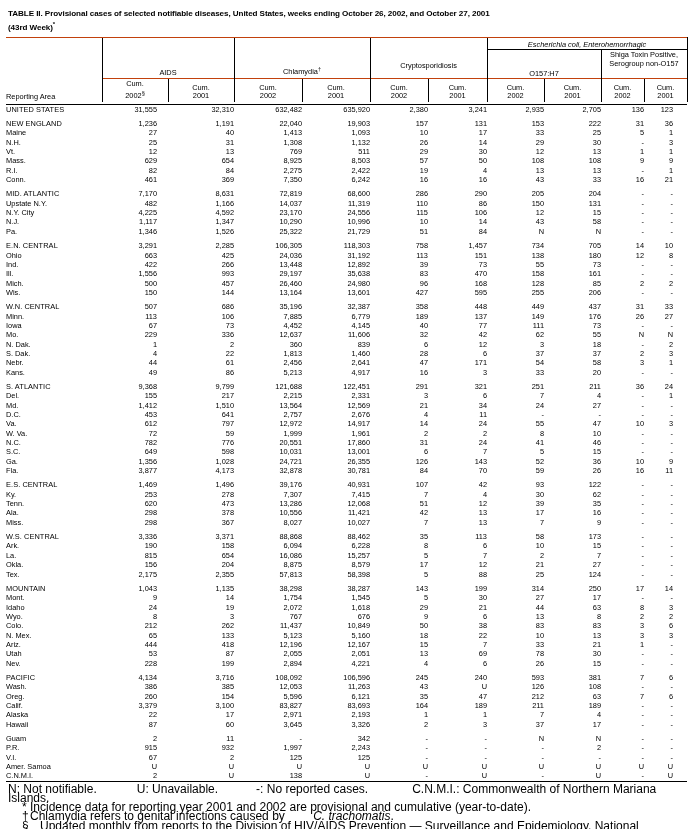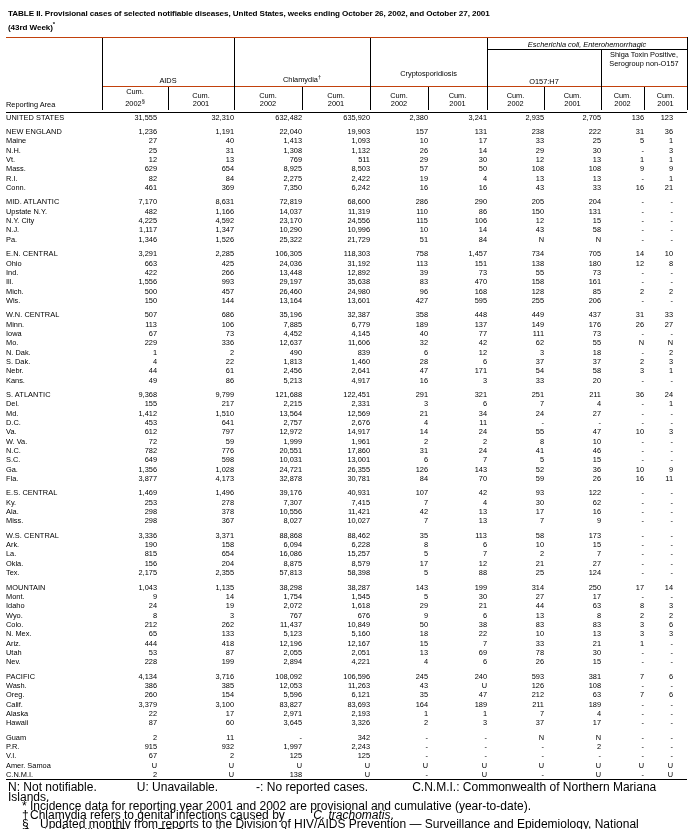--- a/index.html
+++ b/index.html
@@ -121,21 +121,21 @@
       </td>
       <td class="vline-l hdr" colspan="2" style="vertical-align:bottom;padding-bottom:1px;">
         <span>Chlamydia</span><span class="sup" style="font-size:5.6px;vertical-align:super;">†</span>
       </td>
       <td class="vline-l hdr" colspan="2" style="vertical-align:bottom;padding-bottom:8px;">
         <span>Cryptosporidiosis</span>
       </td>
       <td class="vline-l hdr" colspan="2" style="vertical-align:bottom;padding-bottom:0;">
         <span>O157:H7</span>
       </td>
-      <td class="vline-l vline-r hdr" colspan="2" style="vertical-align:bottom;padding-bottom:18px;line-height:9px;">
+      <td class="vline-l vline-r hdr" colspan="2" style="vertical-align:bottom;padding-bottom:10px;line-height:9px;">
         <span>Shiga Toxin Positive,</span><br>
         <span>Serogroup non-O157</span>
       </td>
     </tr>
 
     <tr>
       <td class="areahdr" style="height:22px;vertical-align:bottom;padding-bottom:1px;">Reporting Area</td>
 
       <td class="vline-l hline-t hdr" style="vertical-align:bottom;padding-bottom:1px;">
         <span>Cum.</span><br>
@@ -216,21 +216,21 @@
           <td colspan="11"></td>
         </tr>
         <tr class="data group">
           <td class="area">NEW ENGLAND</td>
           <td class="num c1">1,236</td>
           <td class="num">1,191</td>
           <td class="num">22,040</td>
           <td class="num">19,903</td>
           <td class="num">157</td>
           <td class="num">131</td>
-          <td class="num">238</td>
+          <td class="num">153</td>
           <td class="num">222</td>
           <td class="num">31</td>
           <td class="num last">36</td>
         </tr>
         <tr class="data state">
           <td class="area">Maine</td>
           <td class="num c1">27</td>
           <td class="num">40</td>
           <td class="num">1,413</td>
           <td class="num">1,093</td>
@@ -507,21 +507,21 @@
           <td class="num">42</td>
           <td class="num">62</td>
           <td class="num">55</td>
           <td class="num">N</td>
           <td class="num last">N</td>
         </tr>
         <tr class="data state">
           <td class="area">N. Dak.</td>
           <td class="num c1">1</td>
           <td class="num">2</td>
-          <td class="num">490</td>
+          <td class="num">360</td>
           <td class="num">839</td>
           <td class="num">6</td>
           <td class="num">12</td>
           <td class="num">3</td>
           <td class="num">18</td>
           <td class="num">-</td>
           <td class="num last">2</td>
         </tr>
         <tr class="data state">
           <td class="area">S. Dak.</td>
@@ -714,20 +714,33 @@
         <tr class="data state">
           <td class="area">Ky.</td>
           <td class="num c1">253</td>
           <td class="num">278</td>
           <td class="num">7,307</td>
           <td class="num">7,415</td>
           <td class="num">7</td>
           <td class="num">4</td>
           <td class="num">30</td>
           <td class="num">62</td>
+          <td class="num">-</td>
+          <td class="num last">-</td>
+        </tr>
+        <tr class="data state">
+          <td class="area">Tenn.</td>
+          <td class="num c1">620</td>
+          <td class="num">473</td>
+          <td class="num">13,286</td>
+          <td class="num">12,068</td>
+          <td class="num">51</td>
+          <td class="num">12</td>
+          <td class="num">39</td>
+          <td class="num">35</td>
           <td class="num">-</td>
           <td class="num last">-</td>
         </tr>
         <tr class="data state">
           <td class="area">Ala.</td>
           <td class="num c1">298</td>
           <td class="num">378</td>
           <td class="num">10,556</td>
           <td class="num">11,421</td>
           <td class="num">42</td>

